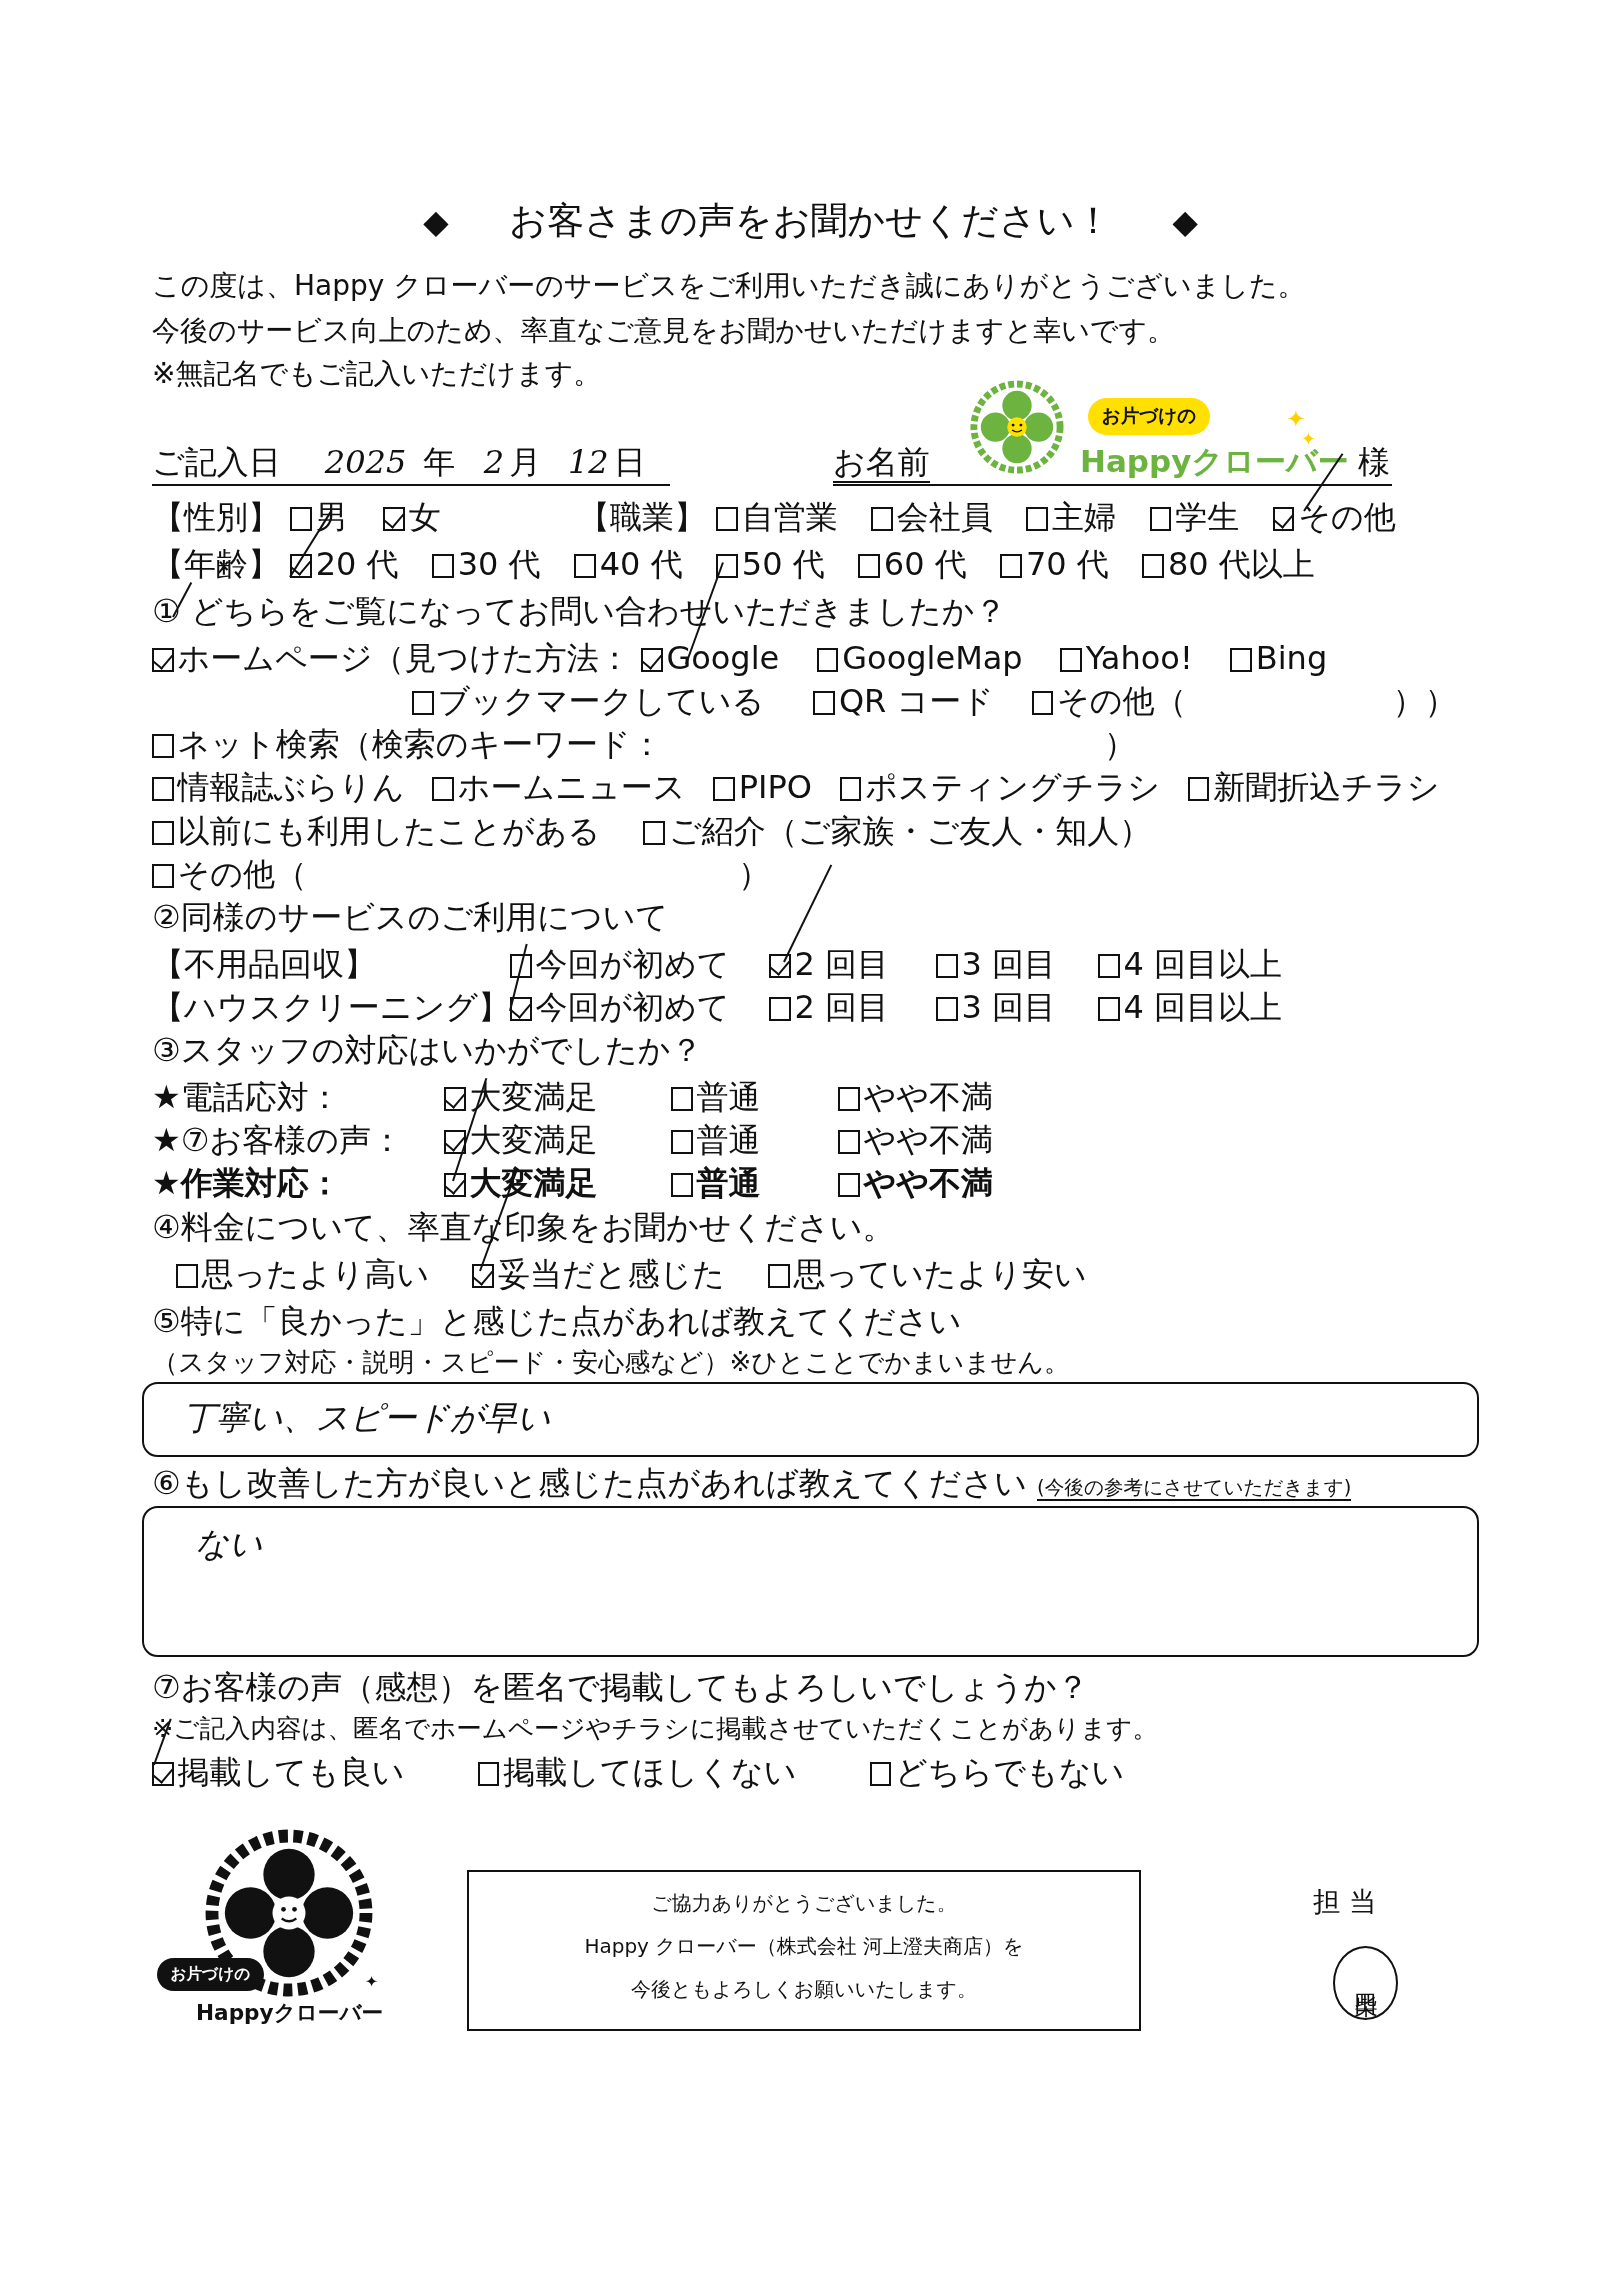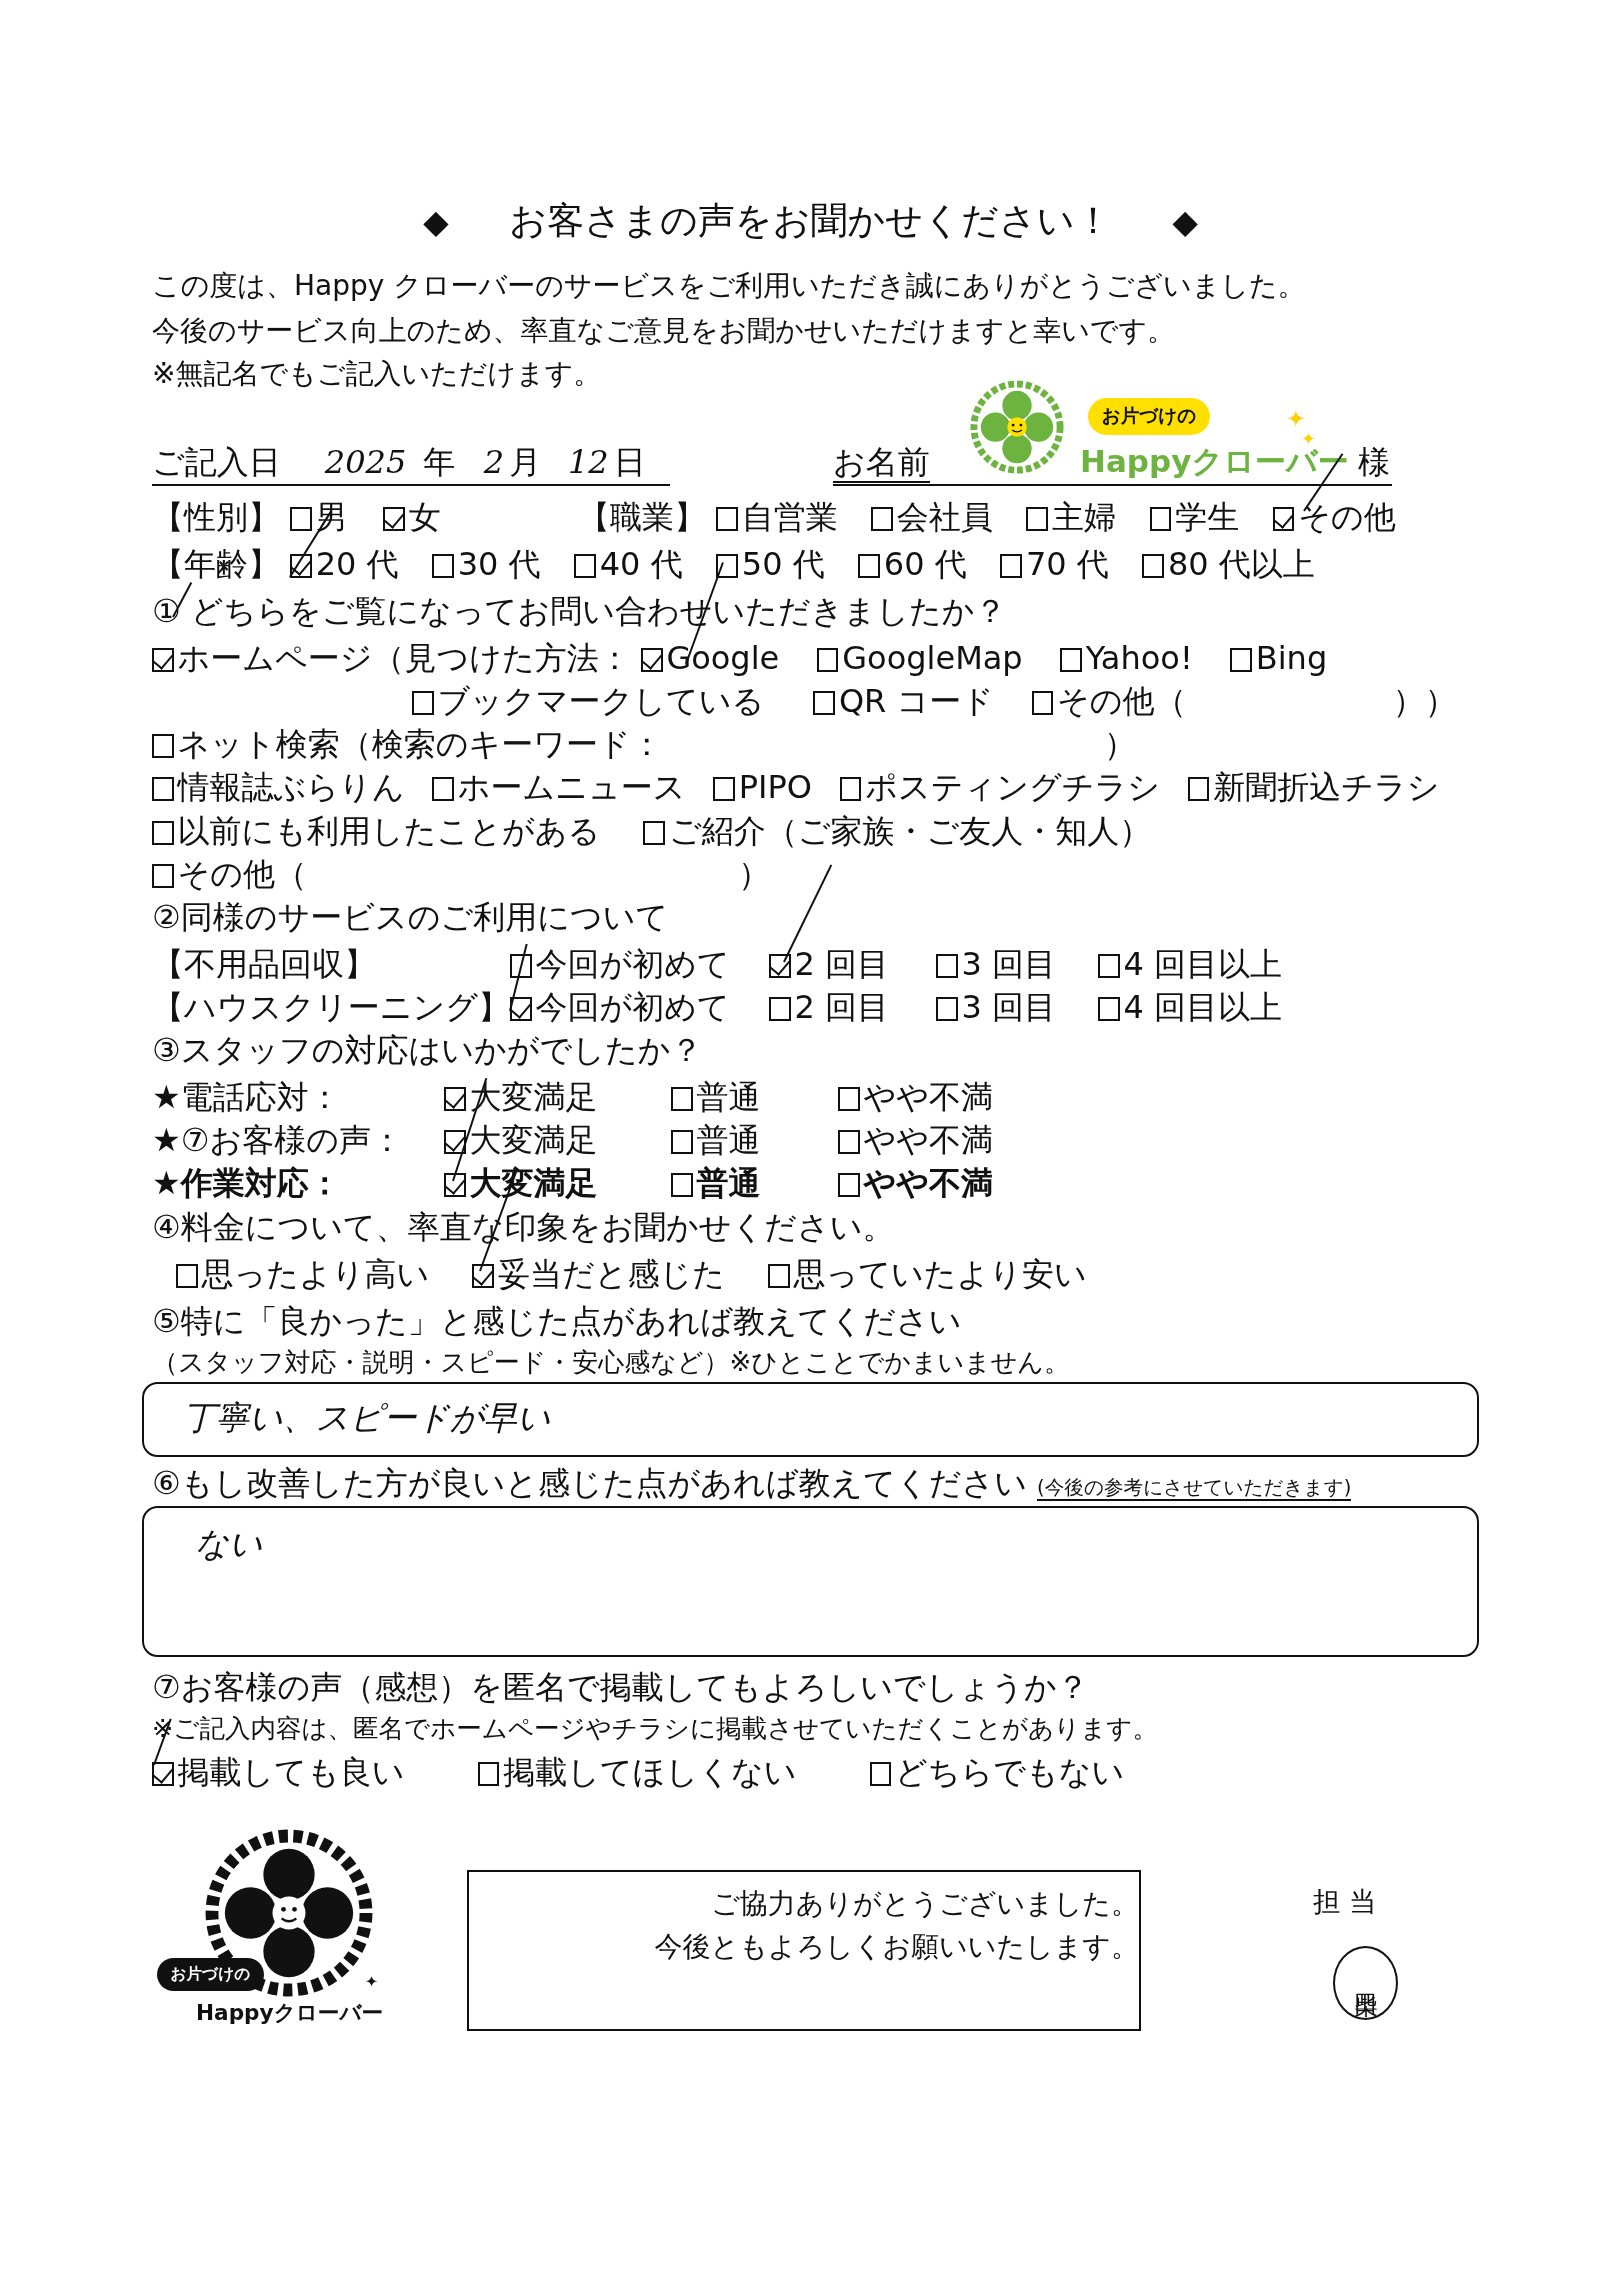--- a/index.html
+++ b/index.html
@@ -13,21 +13,21 @@
   .cb { display: inline-block; width: 21.6px; height: 23.5px; border: 2px solid #111; vertical-align: -2.9px;
         margin-right: 3.9px; position: relative; box-sizing: border-box; }
   .cb.checked::after { content: ""; position: absolute; left: 2.9px; top: 0px; width: 9.8px; height: 15.7px;
         border-right: 2px solid #111; border-bottom: 2px solid #111; transform: rotate(40deg); }
   .opt { display: inline-block; }
   .row { font-size: 32px; }
   .underline { border-bottom: 2px solid #111; }
   .hand { font-family: "DejaVu Serif", "Liberation Serif", serif; font-style: italic; }
   .box { position: absolute; border: 2.9px solid #111; border-radius: 15.7px; }
   .thanks-box { position: absolute; left: 467px; top: 1870px; width: 674px; height: 161px; border: 2.9px solid #111;
-                text-align: right; font-size: 28px; line-height: 43px; padding-top: 9.8px; box-sizing: border-box; }
+                text-align: center; font-size: 20px; line-height: 43px; padding-top: 9.8px; box-sizing: border-box; }
   .hanko { position: absolute; left: 1333px; top: 1946px; width: 65px; height: 74px; border: 2px solid #111;
            border-radius: 50%; font-size: 23.5px; line-height: 31px; text-align: center; box-sizing: border-box; padding-top: 3.9px; }
   .logo-green { color: #6cb33f; font-weight: bold; }
   .bubble { position: absolute; background: #ffe000; border-radius: 29px; font-size: 18.6px; font-weight: bold;
             padding: 5.9px 13.7px; color: #111; }
   .bubble.dark { background: #111; color: #fff; }
   .stroke { position: absolute; background: #111; height: 2px; transform-origin: left center; }
 </style>
 </head>
 <body>
@@ -211,20 +211,21 @@
       <circle cx="51" cy="46" r="1.3" fill="#111"></circle>
     <path d="M44 51 Q48 54 52 51" stroke="#111" stroke-width="1.2" fill="none"></path>
   </svg>
   <div class="bubble dark" style="left:14.7px; top:133px; font-size:15.7px;">お片づけの</div>
   <div class="abs" style="left:54px; top:173px; font-size:21.6px; font-weight:bold;">Happyクローバー</div>
   <div class="abs" style="left:223px; top:147px; font-size:15.7px;">✦</div>
 </div>
 
 <div class="thanks-box">
   <div>ご協力ありがとうございました。</div>
+  <div>Happy クローバー（株式会社 河上澄夫商店）を</div>
   <div>今後ともよろしくお願いいたします。</div>
 </div>
 
 <div class="abs" style="left:1313px; top:1884px; font-size:27.4px;">担 当</div>
 <div class="hanko">
   <span style="writing-mode:vertical-rl;">柴田</span>
 </div>
 
 <div class="stroke" style="left:173px; top:616px; width:39px; transform:rotate(-62deg);"></div>
 <div class="stroke" style="left:290px; top:576px; width:78px; transform:rotate(-58deg);"></div>

